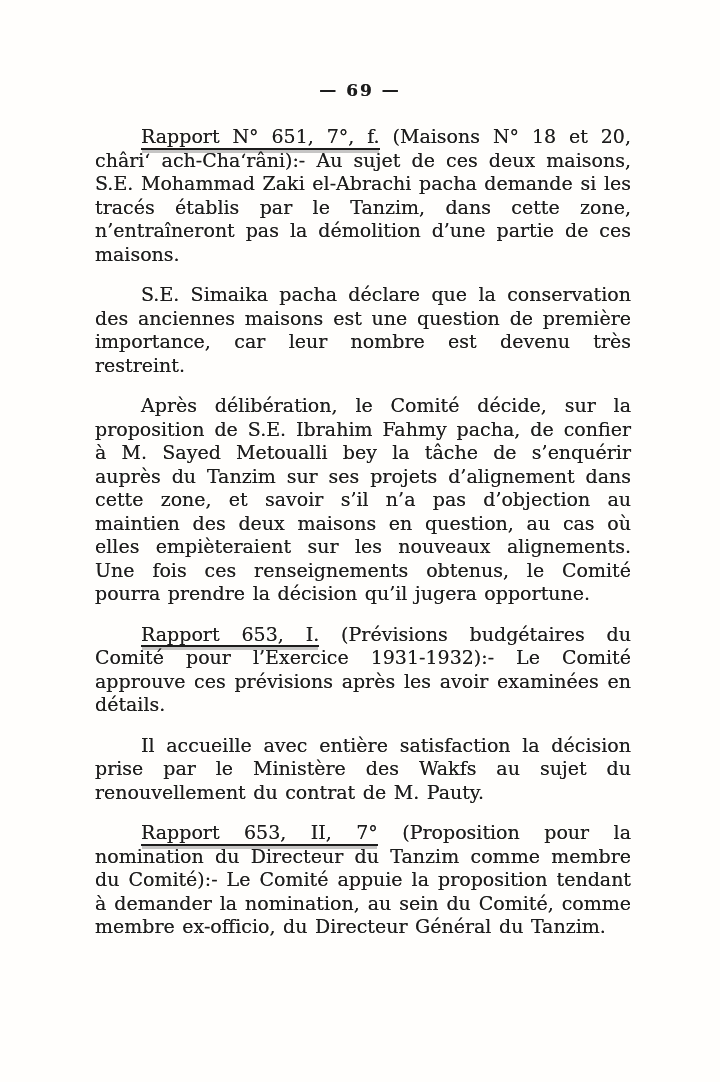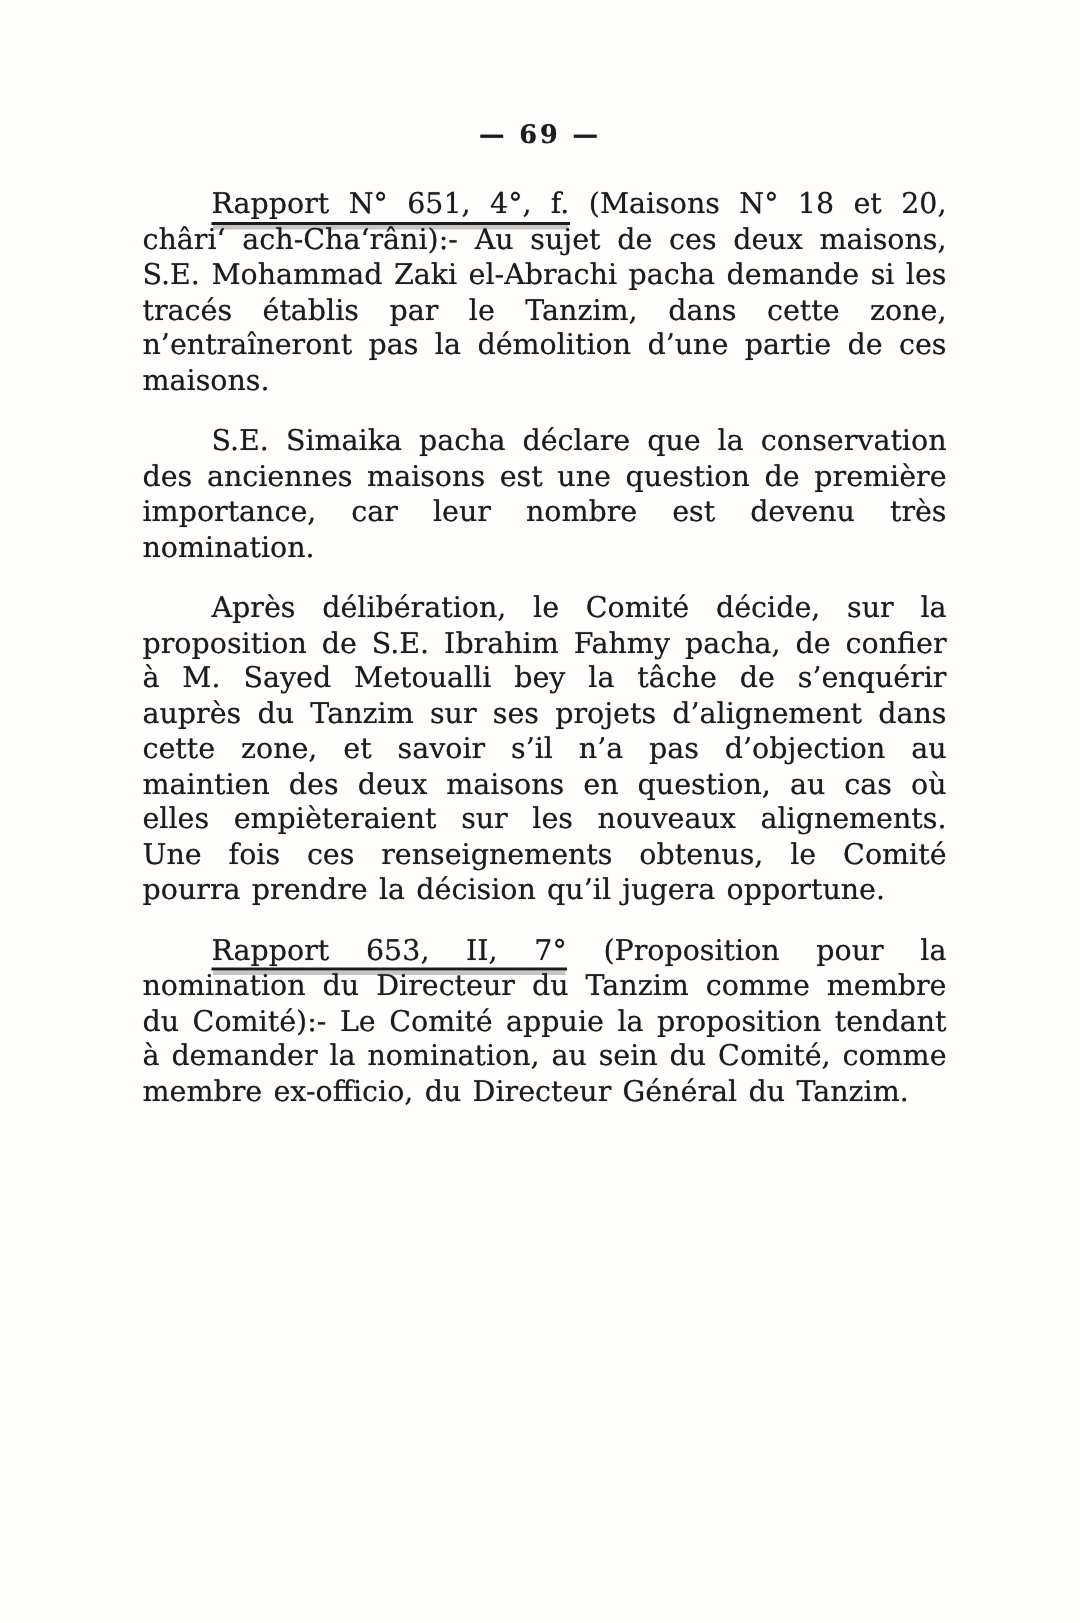--- a/index.html
+++ b/index.html
@@ -52,26 +52,28 @@
 </style>
 </head>
 <body>
 
 <div class="sheet">
 
   <div class="folio">— 69 —</div>
 
   <div class="body-text">
 
-    <p class="para"><span class="report-ref">Rapport N° 651, 4°, f.</span><span> (Maisons N° 18 et 20, châri‘ ach-Cha‘râni):- Au sujet de ces deux maisons, S.E. Mohammad Zaki el-Abrachi pacha demande si les tracés établis par le Tanzim, dans cette zone, n’entraîneront pas la démolition d’une partie de ces maisons.</span></p>
+    <p class="para"><span class="report-ref">Rapport N° 651, 7°, f.</span><span> (Maisons N° 18 et 20, châri‘ ach-Cha‘râni):- Au sujet de ces deux maisons, S.E. Mohammad Zaki el-Abrachi pacha demande si les tracés établis par le Tanzim, dans cette zone, n’entraîneront pas la démolition d’une partie de ces maisons.</span></p>
 
 
-    <p class="para"><span>S.E. Simaika pacha déclare que la conservation des anciennes maisons est une question de première importance, car leur nombre est devenu très nomination.</span></p>
+    <p class="para"><span>S.E. Simaika pacha déclare que la conservation des anciennes maisons est une question de première importance, car leur nombre est devenu très restreint.</span></p>
 
     <p class="para"><span>Après délibération, le Comité décide, sur la proposition de S.E. Ibrahim Fahmy pacha, de confier à M. Sayed Metoualli bey la tâche de s’enquérir auprès du Tanzim sur ses projets d’alignement dans cette zone, et savoir s’il n’a pas d’objection au maintien des deux maisons en question, au cas où elles empièteraient sur les nouveaux alignements. Une fois ces renseignements obtenus, le Comité pourra prendre la décision qu’il jugera opportune.</span></p>
 
+    <p class="para"><span class="report-ref">Rapport 653, I.</span><span> (Prévisions budgétaires du Comité pour l’Exercice 1931-1932):- Le Comité approuve ces prévisions après les avoir examinées en détails.</span></p>
 
+    <p class="para"><span>Il accueille avec entière satisfaction la décision prise par le Ministère des Wakfs au sujet du renouvellement du contrat de M. Pauty.</span></p>
 
 
     <p class="para"><span class="report-ref">Rapport 653, II, 7°</span><span> (Proposition pour la nomination du Directeur du Tanzim comme membre du Comité):- Le Comité appuie la proposition tendant à demander la nomination, au sein du Comité, comme membre ex-officio, du Directeur Général du Tanzim.</span></p>
 
   </div>
 </div>
 
 </body></html>

